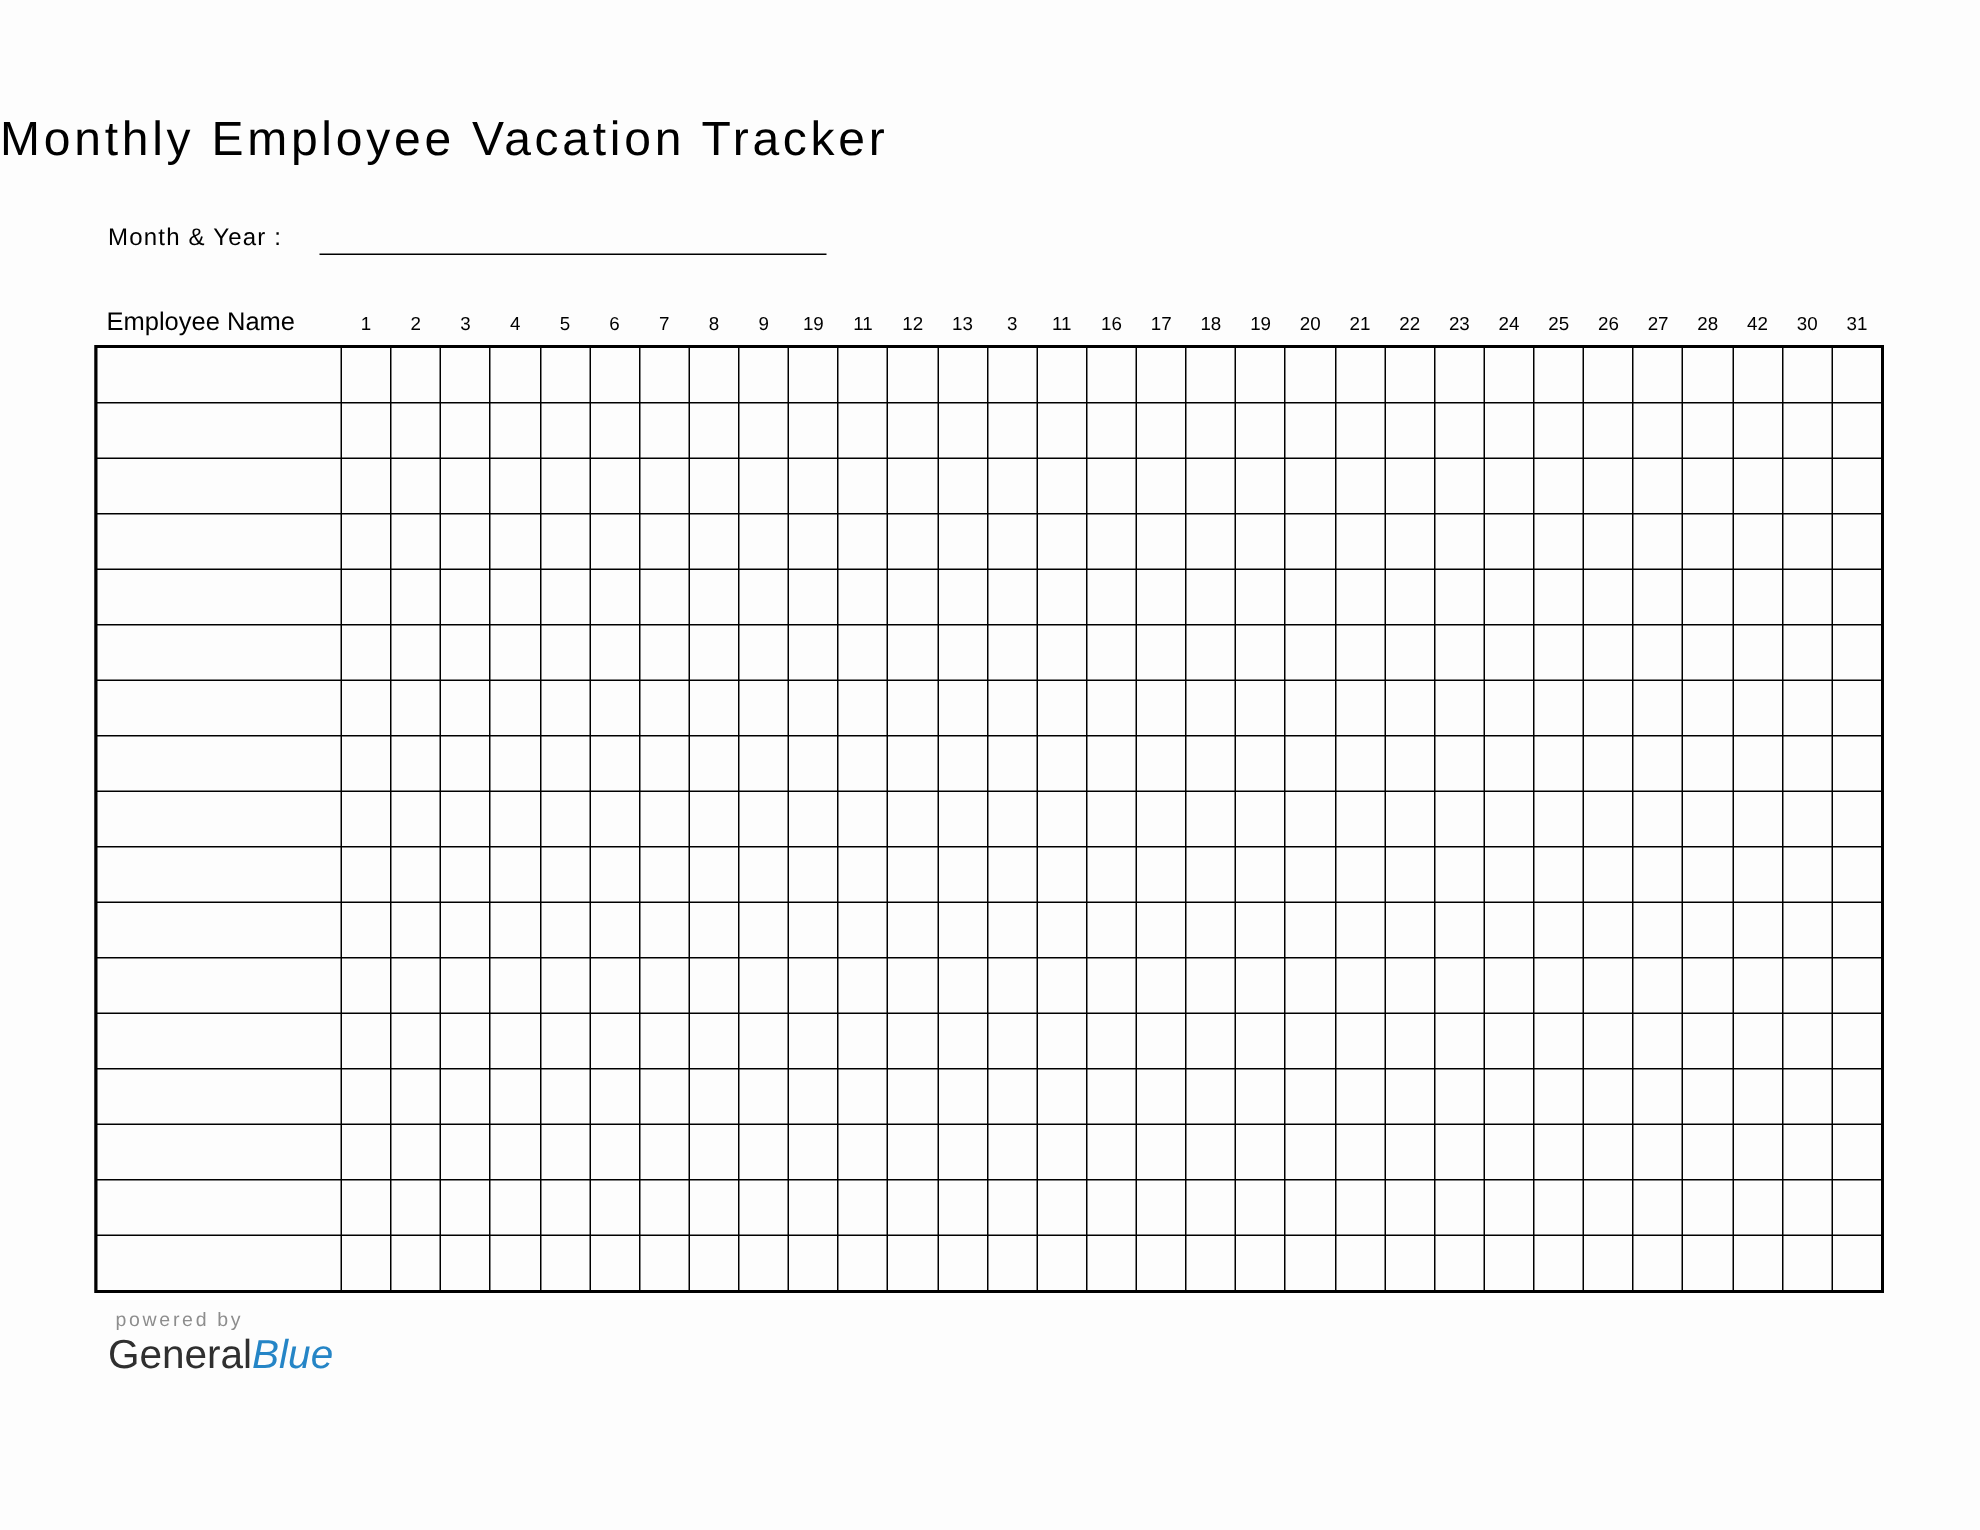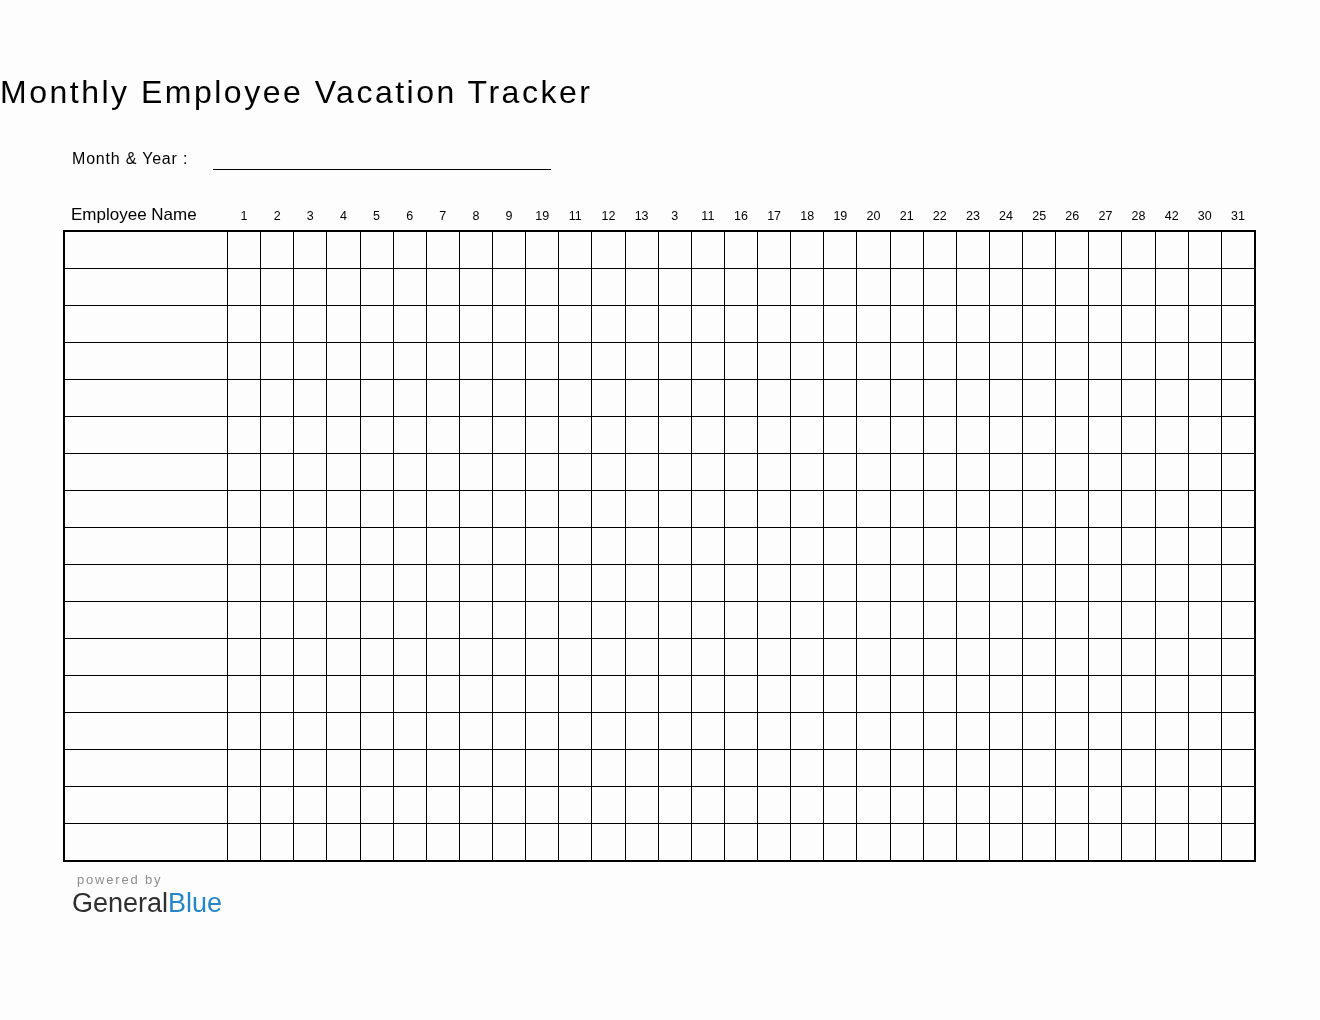--- a/index.html
+++ b/index.html
@@ -98,21 +98,21 @@
   }
   .brand {
     position: absolute;
     top: 889px;
     left: 72px;
     font-size: 27px;
     line-height: 1.1;
     letter-spacing: 0px;
   }
   .brand .dark { color: var(--brand-dark, #2f2f2f); }
-  .brand .blue { color: var(--brand-blue, #2585c6); }
+  .brand .blue { color: var(--brand-blue, #2585c6); font-style: italic; }
 </style>
 </head>
 <body>
 
 <div class="page">
 
   <div class="title">Monthly Employee Vacation Tracker</div>
 
   <div class="month-year-label">Month &amp; Year :</div>
 

